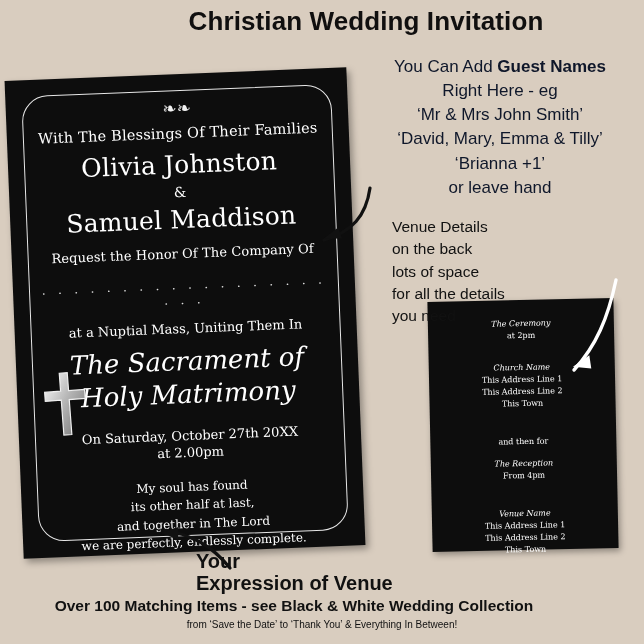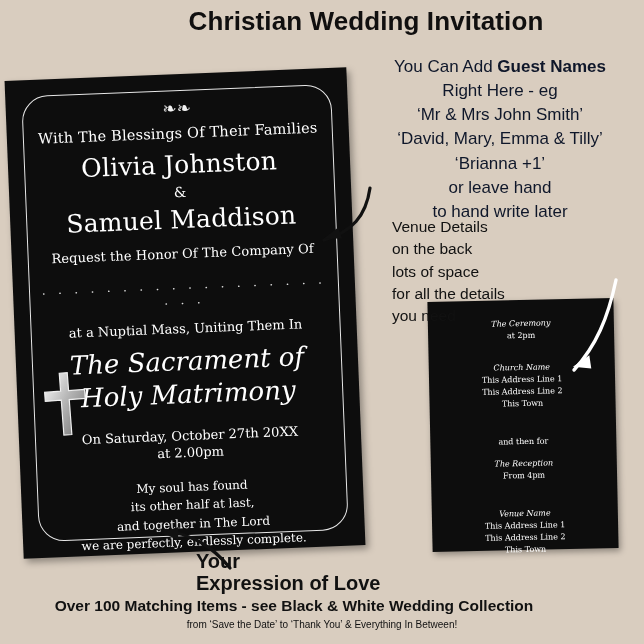--- a/index.html
+++ b/index.html
@@ -269,34 +269,33 @@
     <div class="back-line">This Town</div>
   </div>
 
   <div class="annot-guest">
     <span>You Can Add </span><b>Guest Names</b><br>
     <span>Right Here - eg</span><br>
     <span>‘Mr &amp; Mrs John Smith’</span><br>
     <span>‘David, Mary, Emma &amp; Tilly’</span><br>
     <span>‘Brianna +1’</span><br>
     <span>or leave hand</span><br>
-    <span>to hand write later</span>
   </div>
 
   <div class="annot-venue">
     <span>Venue Details</span><br>
     <span>on the back</span><br>
     <span>lots of space</span><br>
     <span>for all the details</span><br>
     <span>you need</span>
   </div>
 
   <div class="annot-your">
     <span>Your</span><br>
-    <span>Expression of Love</span>
+    <span>Expression of Venue</span>
   </div>
 
   <div class="footer1">Over 100 Matching Items - see  Black &amp; White Wedding Collection</div>
   <div class="footer2">from ‘Save the Date’ to ‘Thank You’ &amp; Everything In Between!</div>
 
   <svg class="arrow" style="left:300px; top:182px; width:76px; height:78px;" viewBox="0 0 76 78">
     <path d="M70 6 C66 34, 52 50, 24 58" stroke="#111" stroke-width="3.2" fill="none" stroke-linecap="round"></path>
     <path d="M24 58 L42 54 L36 44 Z" fill="#111" transform="rotate(12 30 55)"></path>
   </svg>
 

